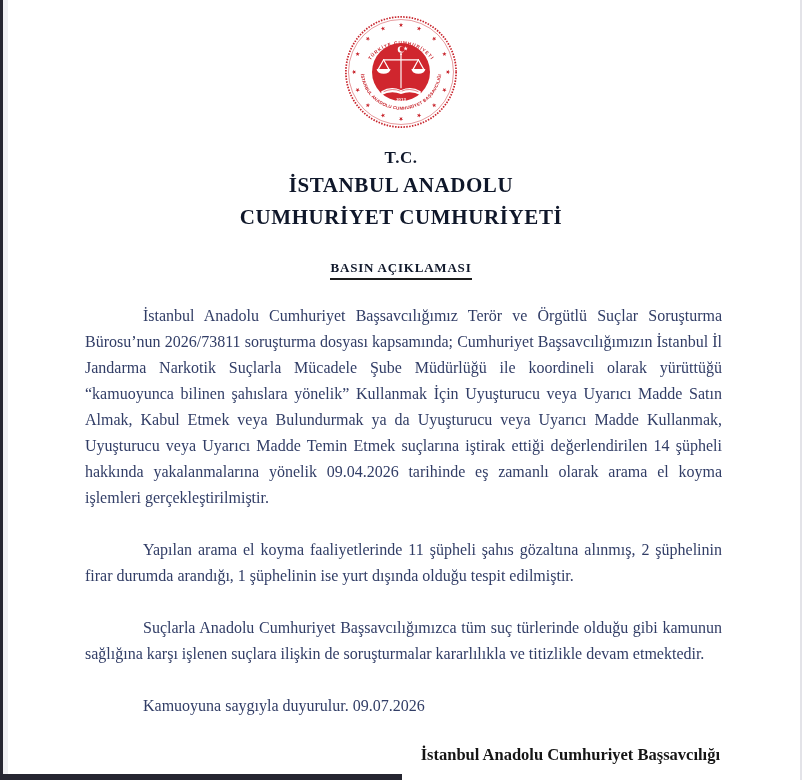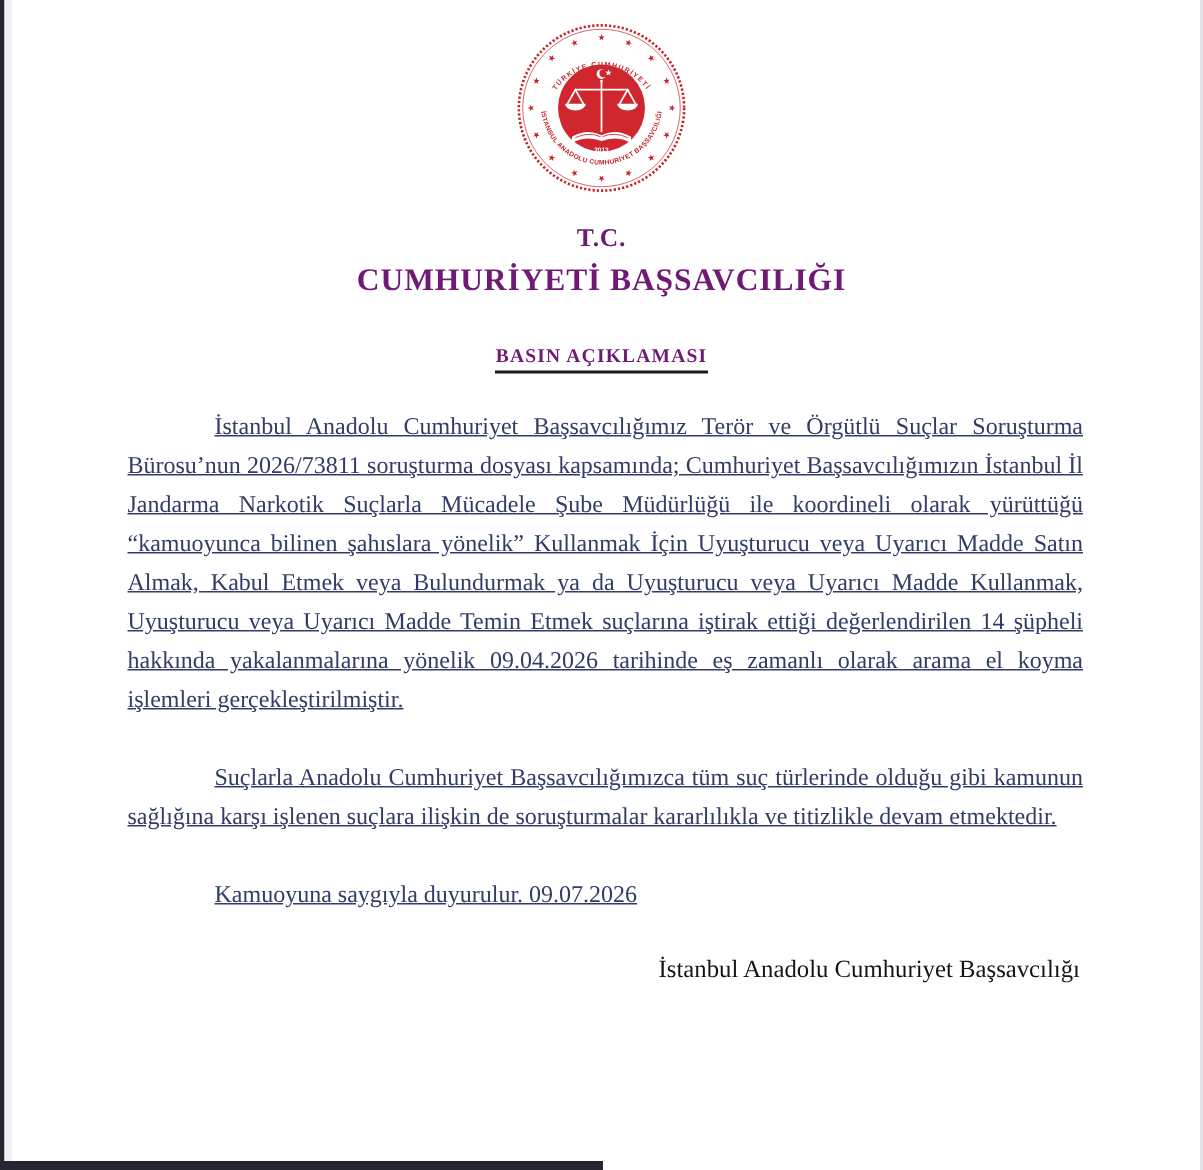--- a/index.html
+++ b/index.html
@@ -13,46 +13,46 @@
   }
   
   .edge-left{position:absolute;left:0;top:0;width:3px;height:780px;background:#262631;}
   .edge-left-soft{position:absolute;left:3px;top:0;width:5px;height:780px;background:#f0f0f3;}
   .edge-bottom{position:absolute;left:0;bottom:0;width:402px;height:6px;background:#262631;}
   .edge-right{position:absolute;right:0;top:0;width:2px;height:780px;background:#e3e3e8;}
 
   .seal-wrap{padding-top:14px;text-align:center;}
   .seal{width:116px;height:116px;display:inline-block;}
 
-  .header{ text-align:center; color:#701a75; font-weight:bold; }
+  .header{ text-align:center; color:#0f172a; font-weight:bold; }
   .header .tc{font-size:17px;margin-top:13px;line-height:22px;letter-spacing:.5px;}
   .header .h2{font-size:21px;line-height:32px;letter-spacing:.6px;}
   .header .h3{font-size:21px;line-height:32px;letter-spacing:.6px;}
   .header .subject{
     display:inline-block;
     font-size:13px;letter-spacing:.8px;
     margin-top:27px;
     border-bottom:2.5px solid #1c1c1c;
     padding-bottom:2px;
   }
 
   .body-text{
     margin:23px 80px 0 85px;
     color:#313d66;
     font-size:16px;
     line-height:26px;
     text-align:justify;
   }
-  .body-text p{ margin:0 0 26px 0; text-indent:58px;text-decoration:underline; }
+  .body-text p{ margin:0 0 26px 0; text-indent:58px; }
   .body-text p.no-justify{ text-align:left; }
 
   .signature{
     margin:6px 82px 0 0;
     text-align:right;
-    font-weight:normal;
+    font-weight:bold;
     color:#151515;
     font-size:16.5px;
   }
 
   .seal-curved-text{
     font-family:"Liberation Sans", sans-serif;
     font-weight:bold;
     fill:#c8242c;
   }
 </style>
@@ -130,27 +130,29 @@
         <path d="M66,133 Q83,123 99.5,131 L100.5,131 Q117,123 134,133 L134,140 Q117,131 100,138 Q83,131 66,140 Z" fill="#ffffff"></path>
         <path d="M70,134 Q85,127 99,133 M130,134 Q115,127 101,133" stroke="#d0262e" stroke-width="1" fill="none"></path>
       </g>
 
       <text x="100" y="150" text-anchor="middle" font-size="7.5" font-weight="bold" fill="#ffffff" font-family="Liberation Sans, sans-serif">2013</text>
     </svg>
   </div>
 
   <div class="header">
     <div class="tc">T.C.</div>
-    <div class="h3">CUMHURİYETİ BAŞSAVCILIĞI</div>
+    <div class="h2">İSTANBUL ANADOLU</div>
+    <div class="h3">CUMHURİYET CUMHURİYETİ</div>
     <div>
       <span class="subject">BASIN AÇIKLAMASI</span>
     </div>
   </div>
 
   <div class="body-text">
     <p>İstanbul Anadolu Cumhuriyet Başsavcılığımız Terör ve Örgütlü Suçlar Soruşturma Bürosu’nun 2026/73811 soruşturma dosyası kapsamında; Cumhuriyet Başsavcılığımızın İstanbul İl Jandarma Narkotik Suçlarla Mücadele Şube Müdürlüğü ile koordineli olarak yürüttüğü “kamuoyunca bilinen şahıslara yönelik” Kullanmak İçin Uyuşturucu veya Uyarıcı Madde Satın Almak, Kabul Etmek veya Bulundurmak ya da Uyuşturucu veya Uyarıcı Madde Kullanmak, Uyuşturucu veya Uyarıcı Madde Temin Etmek suçlarına iştirak ettiği değerlendirilen 14 şüpheli hakkında yakalanmalarına yönelik 09.04.2026 tarihinde eş zamanlı olarak arama el koyma işlemleri gerçekleştirilmiştir.</p>
+    <p>Yapılan arama el koyma faaliyetlerinde 11 şüpheli şahıs gözaltına alınmış, 2 şüphelinin firar durumda arandığı, 1 şüphelinin ise yurt dışında olduğu tespit edilmiştir.</p>
     <p>Suçlarla Anadolu Cumhuriyet Başsavcılığımızca tüm suç türlerinde olduğu gibi kamunun sağlığına karşı işlenen suçlara ilişkin de soruşturmalar kararlılıkla ve titizlikle devam etmektedir.</p>
     <p class="no-justify">Kamuoyuna saygıyla duyurulur. 09.07.2026</p>
   </div>
 
   <div class="signature">İstanbul Anadolu Cumhuriyet Başsavcılığı</div>
 
 </div>
 
 </body></html>

